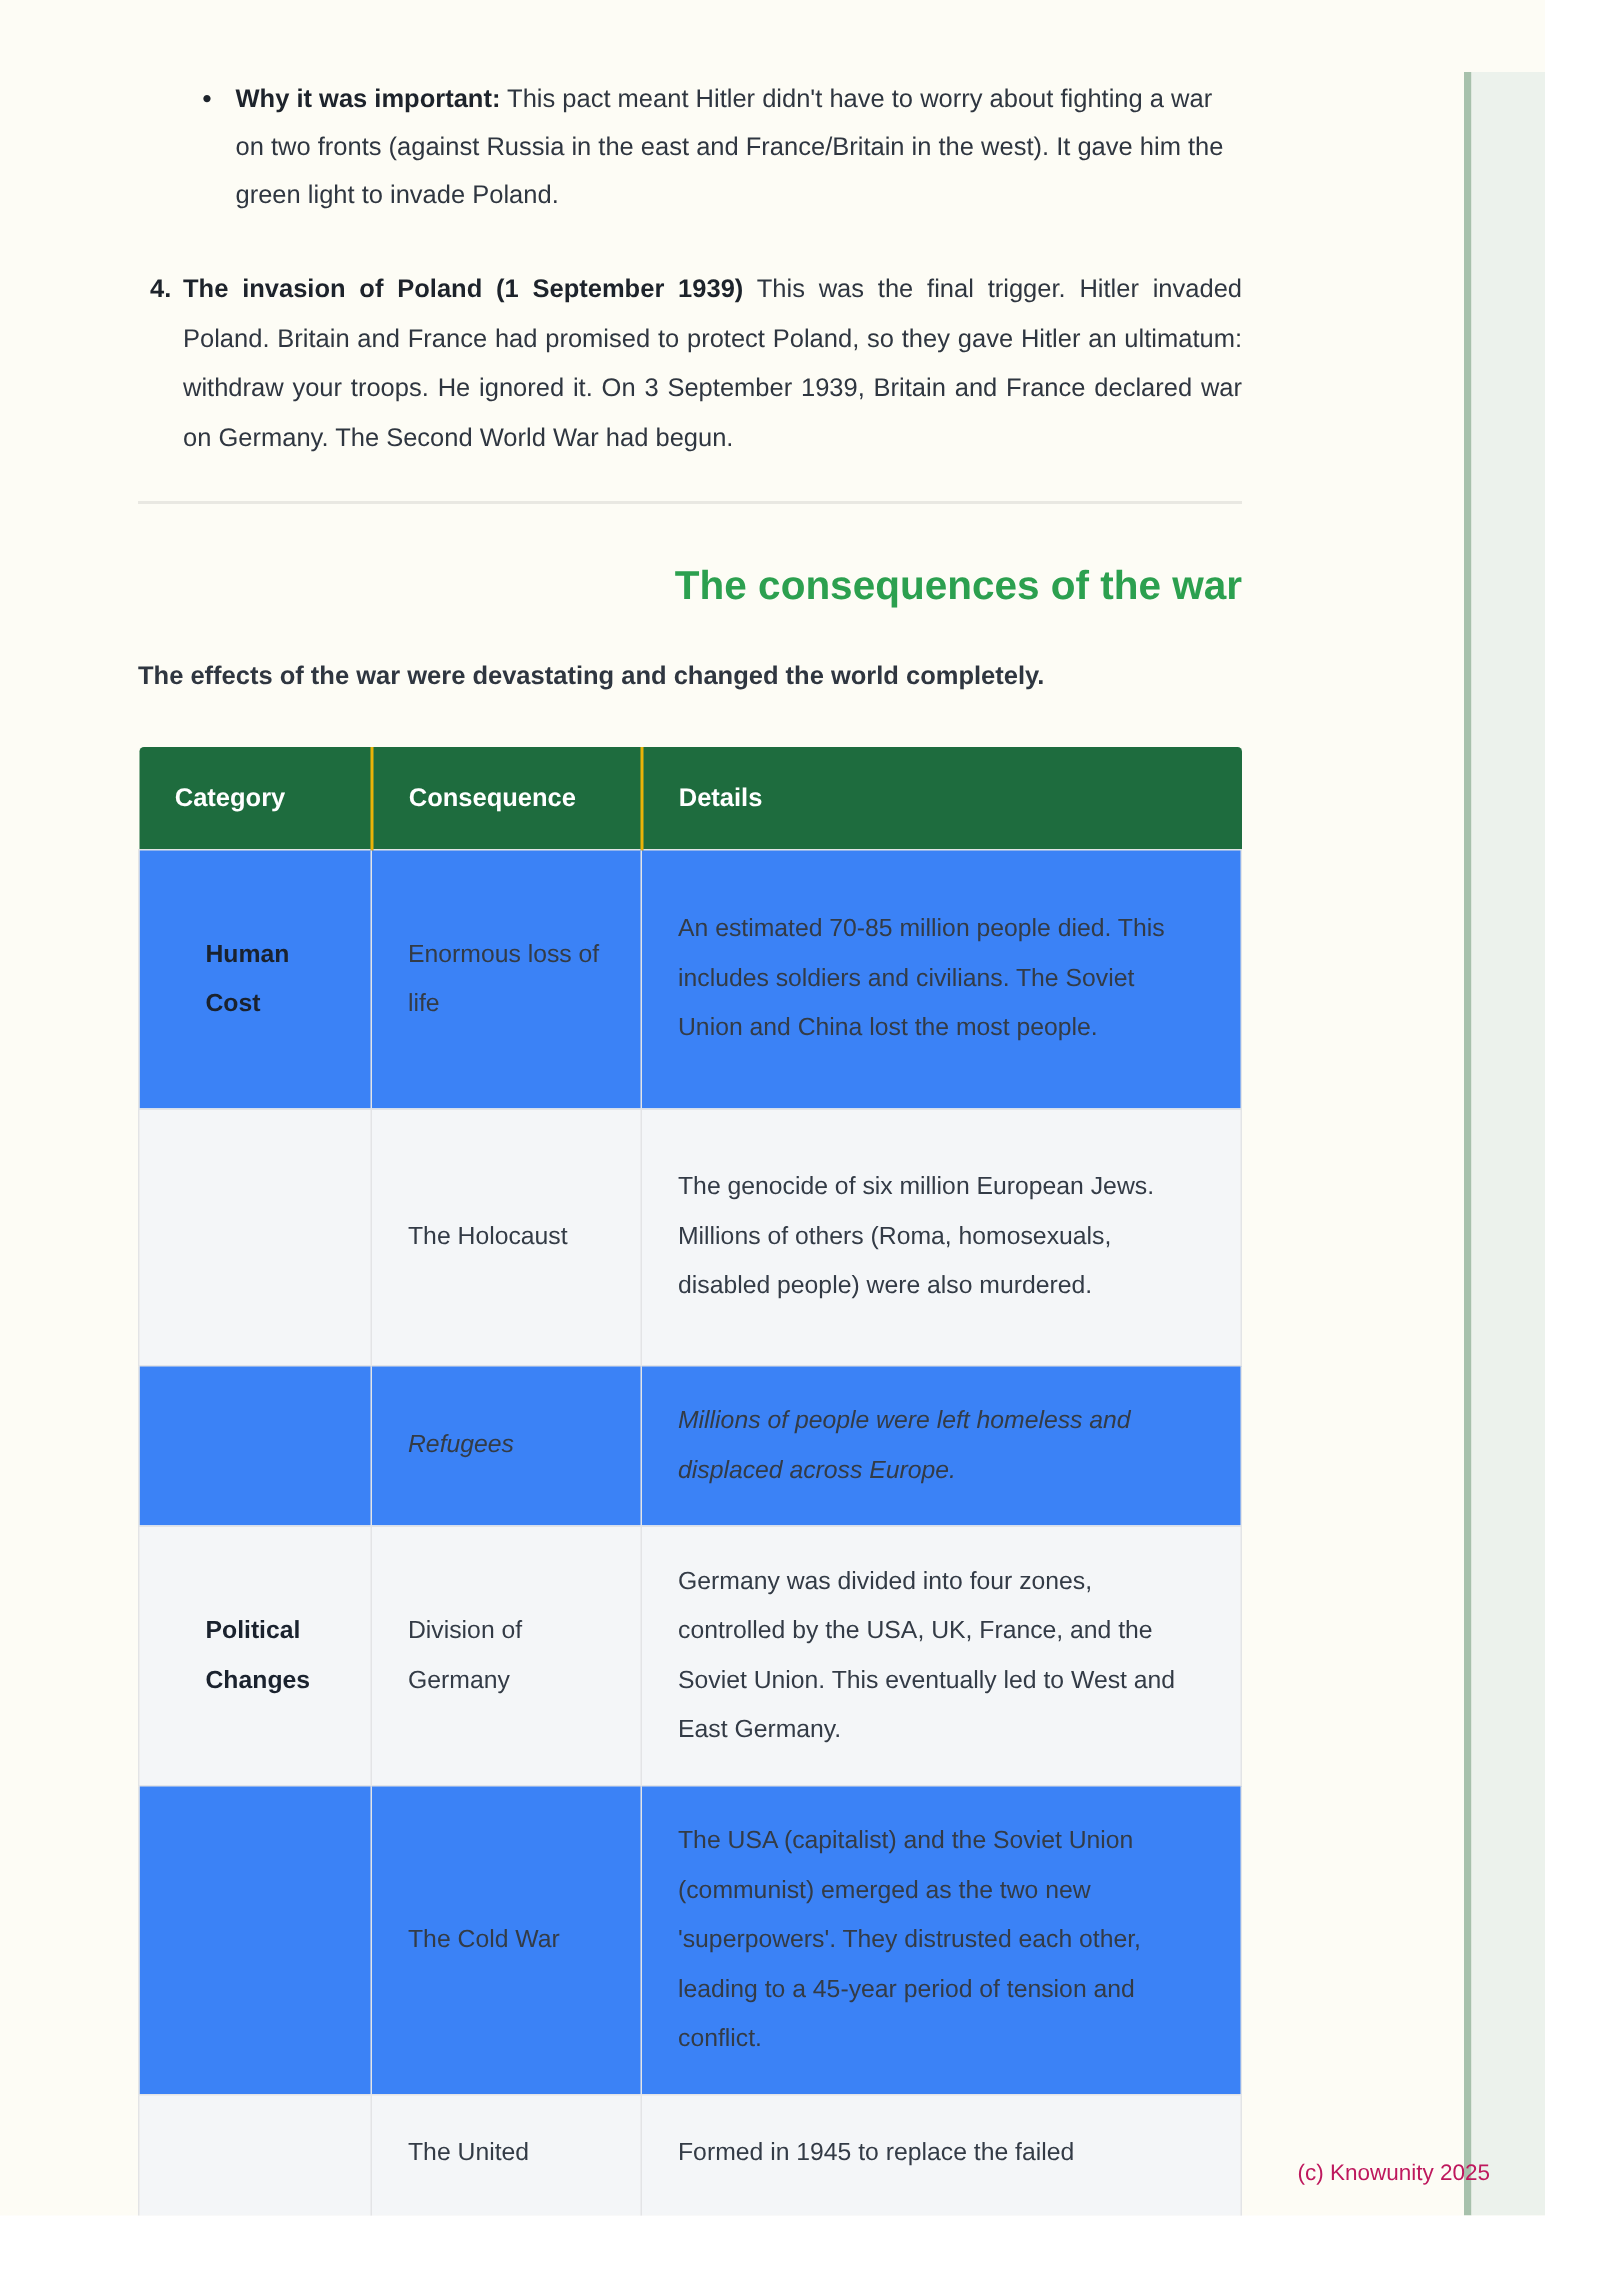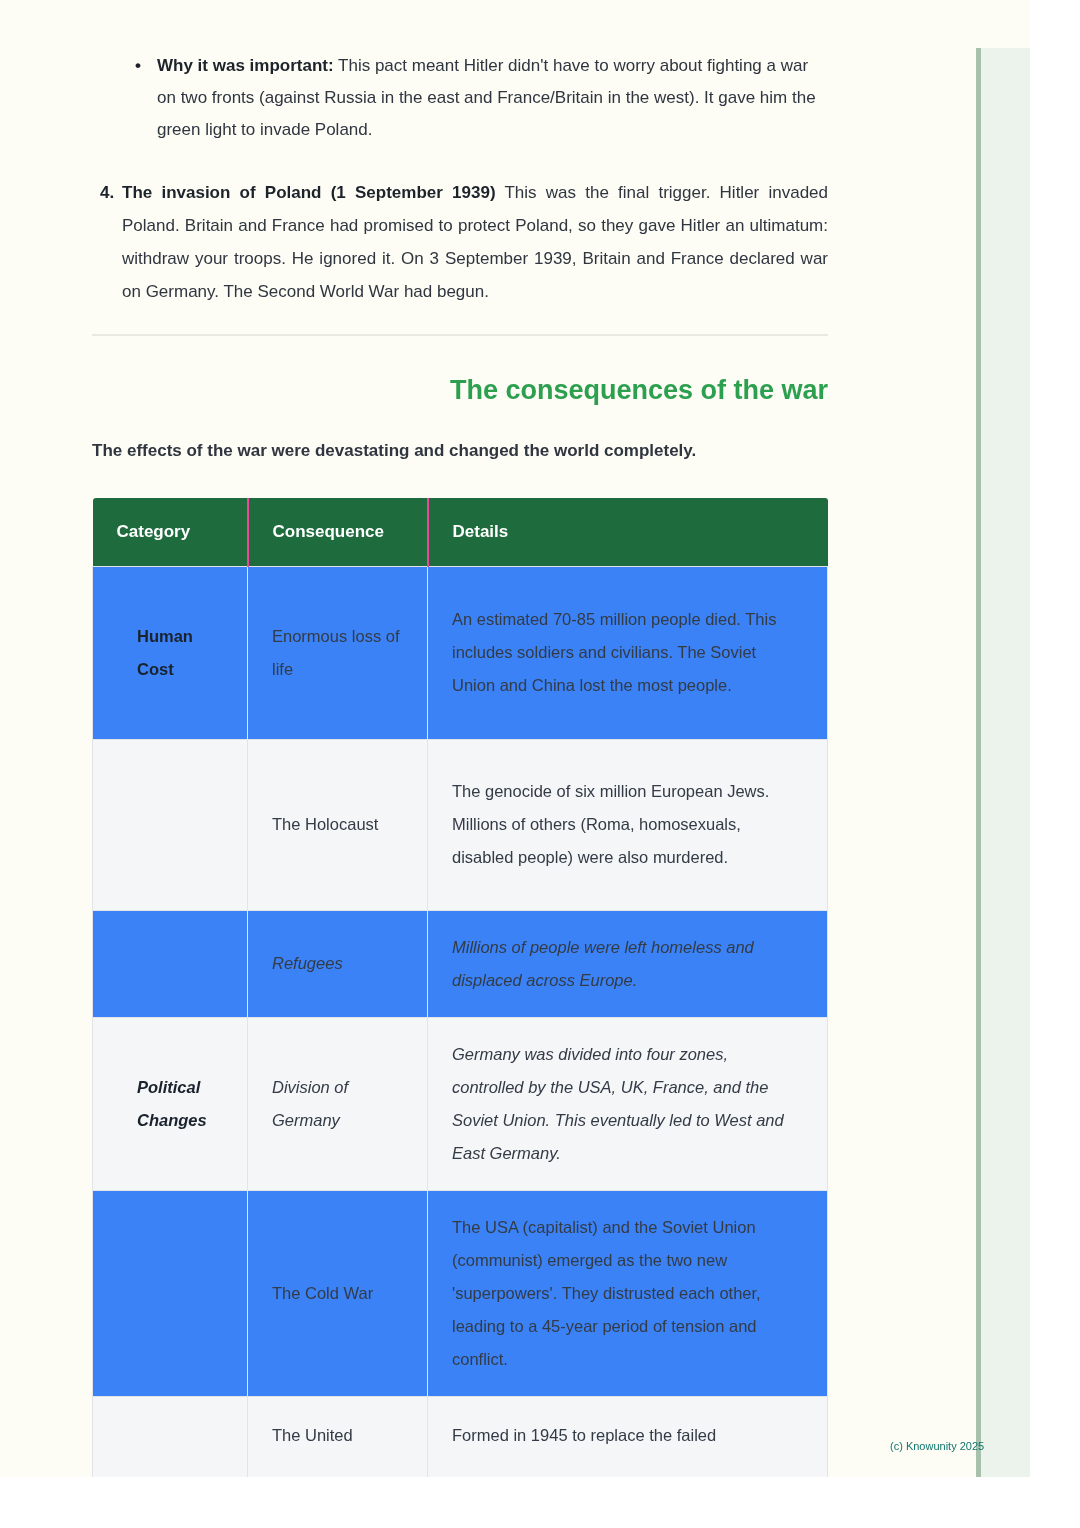--- a/index.html
+++ b/index.html
@@ -23,22 +23,22 @@
     position:absolute; left:976px; top:48px;
     width:5px; height:1429px;
     background:#a7c1ac;
   }
   .accent-panel {
     position:absolute; left:981px; top:48px;
     width:49px; height:1429px;
     background:#ecf2ec;
   }
   .watermark {
-    position:absolute; left:890px; top:1440px;
-    font-size:11px; color:#0f766e;
+    position:absolute; left:865px; top:1440px;
+    font-size:15px; color:#be185d;
     z-index:5; white-space:nowrap;
   }
 
   .content {
     position:absolute; left:92px; top:0;
     width:736px;
     color:#2f3640;
     font-size:17px;
     line-height:32px;
   }
@@ -107,37 +107,37 @@
   th {
     background:#1e6c3e;
     color:#ffffff;
     font-weight:700;
     font-size:17px;
     text-align:left;
     height:68px;
     padding:0 24px;
     vertical-align:middle;
     border:none;
-    border-right:2px solid #ec4899;
+    border-right:2px solid #eab308;
   }
   th:last-child { border-right:none; }
   th:first-child { border-top-left-radius:3px; }
   th:last-child  { border-top-right-radius:3px; }
   td {
     border:1px solid #e3e4e6;
     vertical-align:middle;
     padding:20px 24px;
     background:#3b82f6;
   }
   tr.shaded td { background:#f4f6f8; }
   td.cat { font-weight:700; color:#1a222e;padding-left:44px; }
   tr.r1 td { height:173px; }
   tr.r2 td { height:171px; }
   tr.r3 td { height:105px;font-style:italic; }
-  tr.r4 td { height:171px;font-style:italic; }
+  tr.r4 td { height:171px; }
   tr.r5 td { height:198px; }
   tr.r6 td { height:140px; vertical-align:top; padding-top:22px; }
 </style>
 </head>
 <body>
 
 <div class="canvas">
   <div class="page">
 
     <div class="content">

